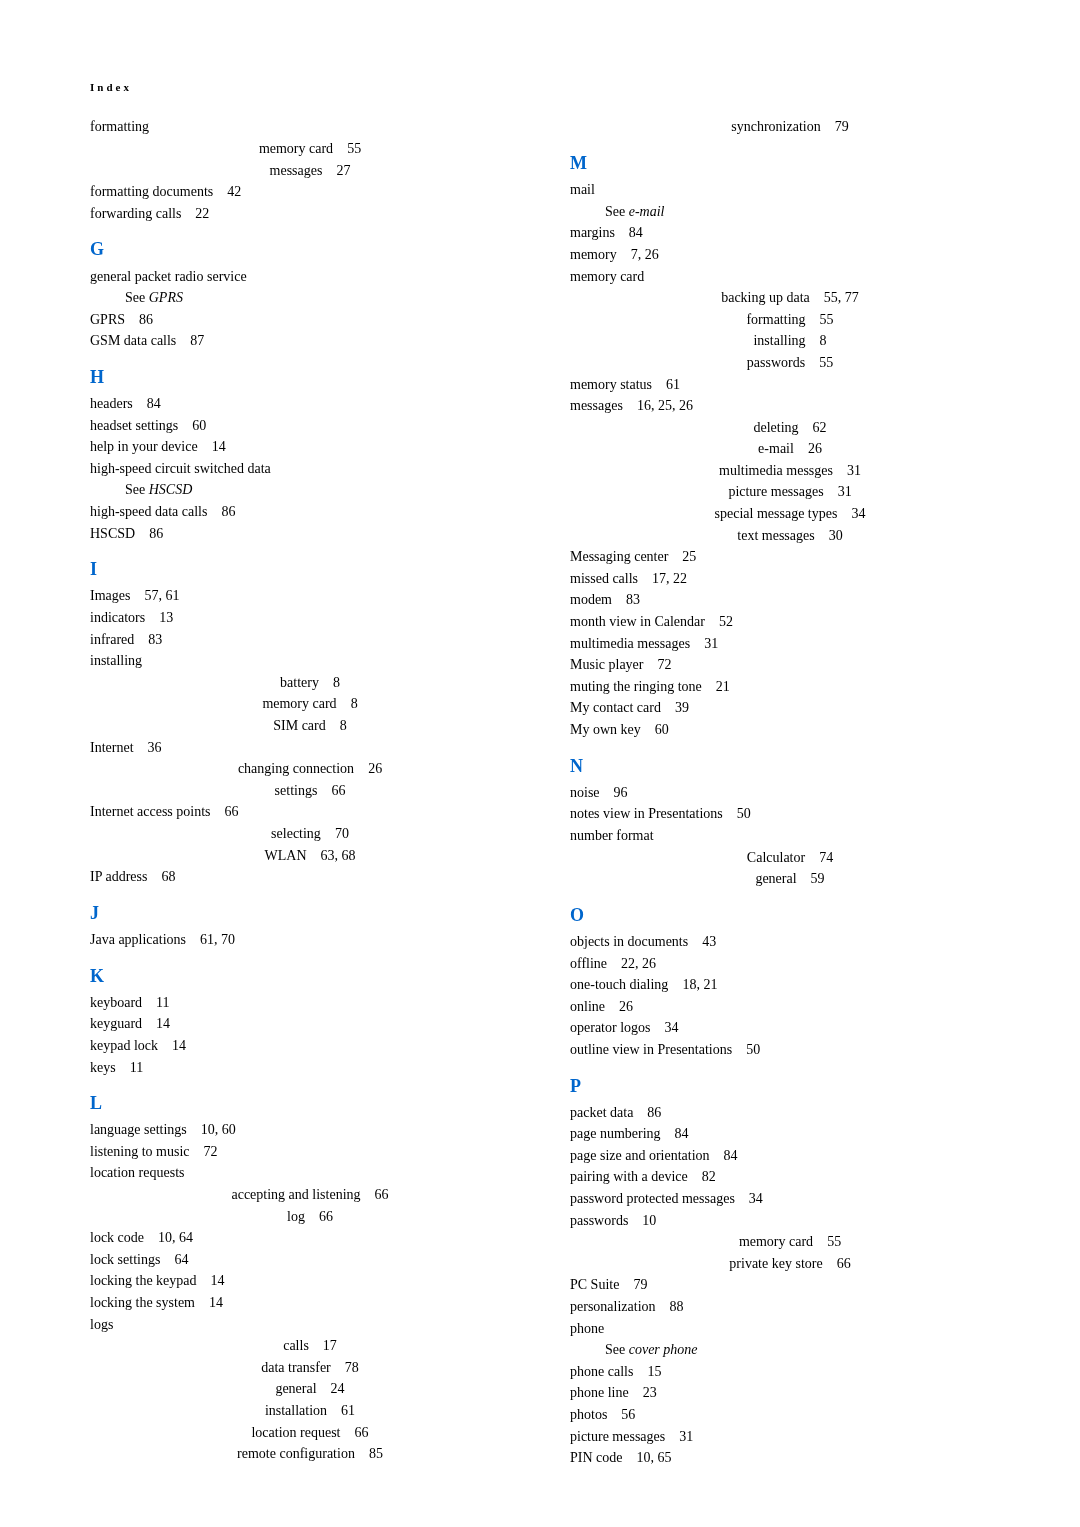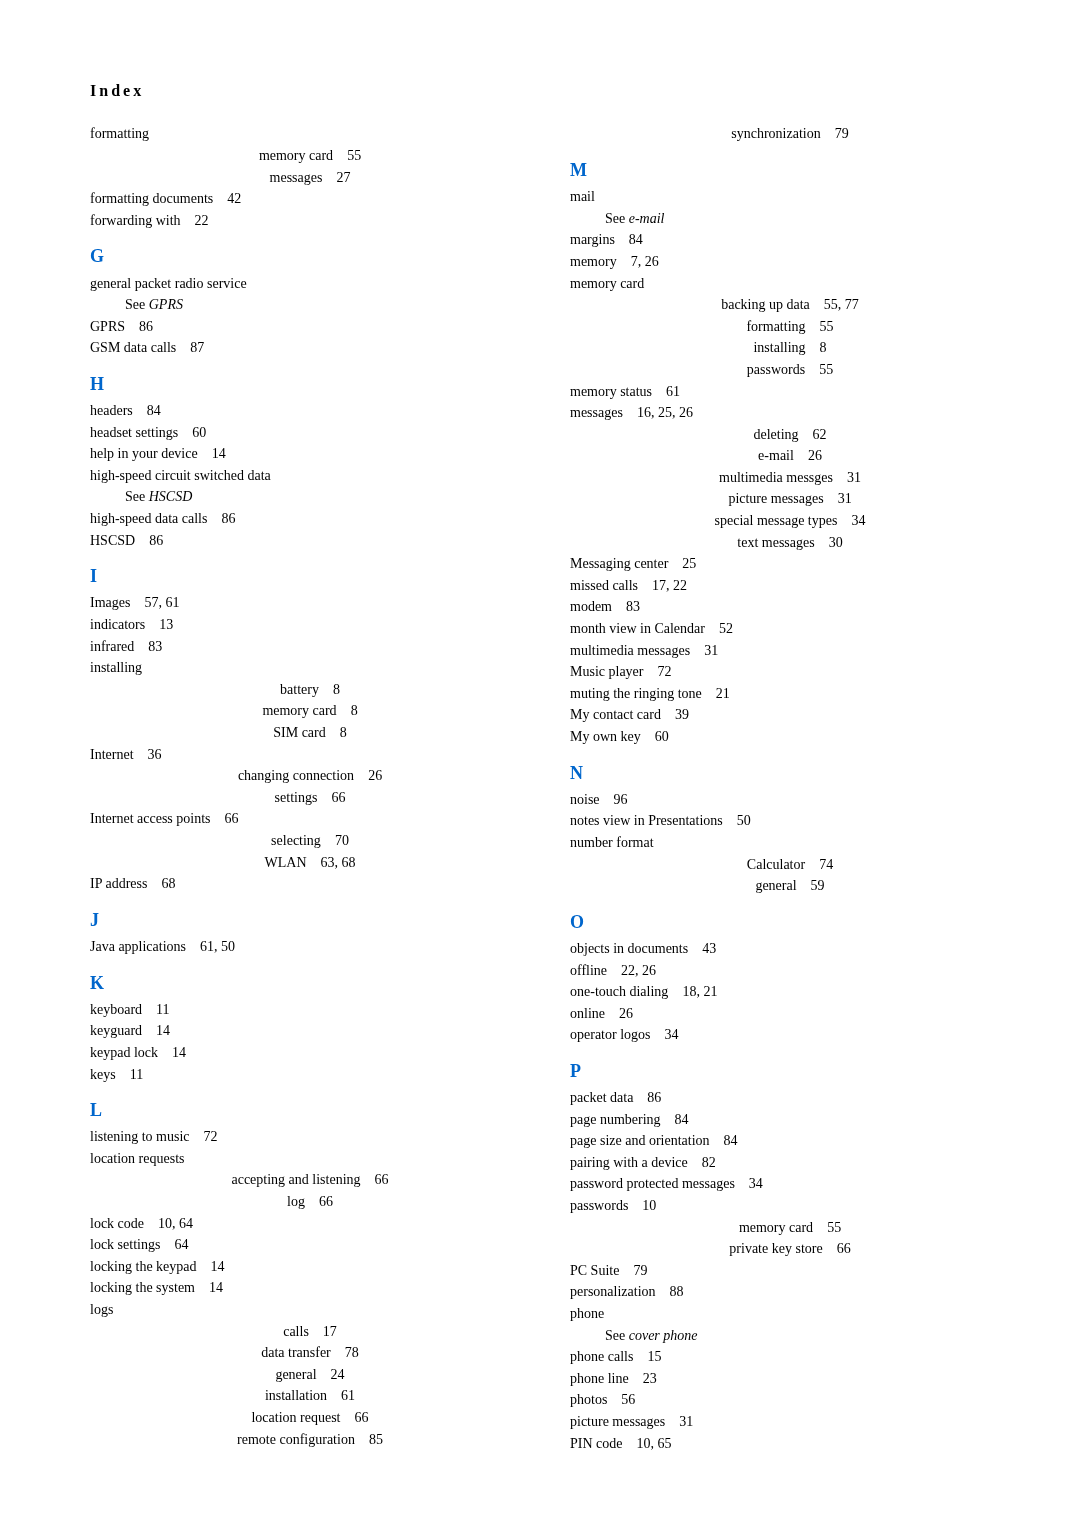--- a/index.html
+++ b/index.html
@@ -7,21 +7,21 @@
       font-size: 14px;
       line-height: 1.4;
       color: #000;
       background: #fff;
       margin: 0;
       padding: 80px 90px 40px 90px;
       width: 1080px;
       box-sizing: border-box;
     }
     .header {
-      font-size: 16px;
+      font-size: 11px;
       letter-spacing: 3px;
       margin-bottom: 20px;
       font-weight: bold;
     }
     .columns {
       display: flex;
       gap: 60px;
     }
     .column {
       flex: 1;
@@ -55,21 +55,21 @@
 <body>
 
 <div class="header">Index</div>
 
 <div class="columns">
   <div class="column" id="col-0">
       <div class="entry"><span>formatting</span></div>
       <div class="sub-entry"><span>memory card</span><span class="page-nums">55</span></div>
       <div class="sub-entry"><span>messages</span><span class="page-nums">27</span></div>
       <div class="entry"><span>formatting documents</span><span class="page-nums">42</span></div>
-      <div class="entry"><span>forwarding with</span><span class="page-nums">22</span></div>
+      <div class="entry"><span>forwarding calls</span><span class="page-nums">22</span></div>
       <div class="letter-heading">G</div>
       <div class="entry"><span>general packet radio service</span></div>
       <div class="see-entry"><span>See </span><span class="italic">GPRS</span></div>
       <div class="entry"><span>GPRS</span><span class="page-nums">86</span></div>
       <div class="entry"><span>GSM data calls</span><span class="page-nums">87</span></div>
       <div class="letter-heading">H</div>
       <div class="entry"><span>headers</span><span class="page-nums">84</span></div>
       <div class="entry"><span>headset settings</span><span class="page-nums">60</span></div>
       <div class="entry"><span>help in your device</span><span class="page-nums">14</span></div>
       <div class="entry"><span>high-speed circuit switched data</span></div>
@@ -85,27 +85,28 @@
       <div class="sub-entry"><span>memory card</span><span class="page-nums">8</span></div>
       <div class="sub-entry"><span>SIM card</span><span class="page-nums">8</span></div>
       <div class="entry"><span>Internet</span><span class="page-nums">36</span></div>
       <div class="sub-entry"><span>changing connection</span><span class="page-nums">26</span></div>
       <div class="sub-entry"><span>settings</span><span class="page-nums">66</span></div>
       <div class="entry"><span>Internet access points</span><span class="page-nums">66</span></div>
       <div class="sub-entry"><span>selecting</span><span class="page-nums">70</span></div>
       <div class="sub-entry"><span>WLAN</span><span class="page-nums">63, 68</span></div>
       <div class="entry"><span>IP address</span><span class="page-nums">68</span></div>
       <div class="letter-heading">J</div>
-      <div class="entry"><span>Java applications</span><span class="page-nums">61, 50</span></div>
+      <div class="entry"><span>Java applications</span><span class="page-nums">61, 70</span></div>
       <div class="letter-heading">K</div>
       <div class="entry"><span>keyboard</span><span class="page-nums">11</span></div>
       <div class="entry"><span>keyguard</span><span class="page-nums">14</span></div>
       <div class="entry"><span>keypad lock</span><span class="page-nums">14</span></div>
       <div class="entry"><span>keys</span><span class="page-nums">11</span></div>
       <div class="letter-heading">L</div>
+      <div class="entry"><span>language settings</span><span class="page-nums">10, 60</span></div>
       <div class="entry"><span>listening to music</span><span class="page-nums">72</span></div>
       <div class="entry"><span>location requests</span></div>
       <div class="sub-entry"><span>accepting and listening</span><span class="page-nums">66</span></div>
       <div class="sub-entry"><span>log</span><span class="page-nums">66</span></div>
       <div class="entry"><span>lock code</span><span class="page-nums">10, 64</span></div>
       <div class="entry"><span>lock settings</span><span class="page-nums">64</span></div>
       <div class="entry"><span>locking the keypad</span><span class="page-nums">14</span></div>
       <div class="entry"><span>locking the system</span><span class="page-nums">14</span></div>
       <div class="entry"><span>logs</span></div>
       <div class="sub-entry"><span>calls</span><span class="page-nums">17</span></div>
@@ -149,20 +150,21 @@
       <div class="entry"><span>notes view in Presentations</span><span class="page-nums">50</span></div>
       <div class="entry"><span>number format</span></div>
       <div class="sub-entry"><span>Calculator</span><span class="page-nums">74</span></div>
       <div class="sub-entry"><span>general</span><span class="page-nums">59</span></div>
       <div class="letter-heading">O</div>
       <div class="entry"><span>objects in documents</span><span class="page-nums">43</span></div>
       <div class="entry"><span>offline</span><span class="page-nums">22, 26</span></div>
       <div class="entry"><span>one-touch dialing</span><span class="page-nums">18, 21</span></div>
       <div class="entry"><span>online</span><span class="page-nums">26</span></div>
       <div class="entry"><span>operator logos</span><span class="page-nums">34</span></div>
+      <div class="entry"><span>outline view in Presentations</span><span class="page-nums">50</span></div>
       <div class="letter-heading">P</div>
       <div class="entry"><span>packet data</span><span class="page-nums">86</span></div>
       <div class="entry"><span>page numbering</span><span class="page-nums">84</span></div>
       <div class="entry"><span>page size and orientation</span><span class="page-nums">84</span></div>
       <div class="entry"><span>pairing with a device</span><span class="page-nums">82</span></div>
       <div class="entry"><span>password protected messages</span><span class="page-nums">34</span></div>
       <div class="entry"><span>passwords</span><span class="page-nums">10</span></div>
       <div class="sub-entry"><span>memory card</span><span class="page-nums">55</span></div>
       <div class="sub-entry"><span>private key store</span><span class="page-nums">66</span></div>
       <div class="entry"><span>PC Suite</span><span class="page-nums">79</span></div>

